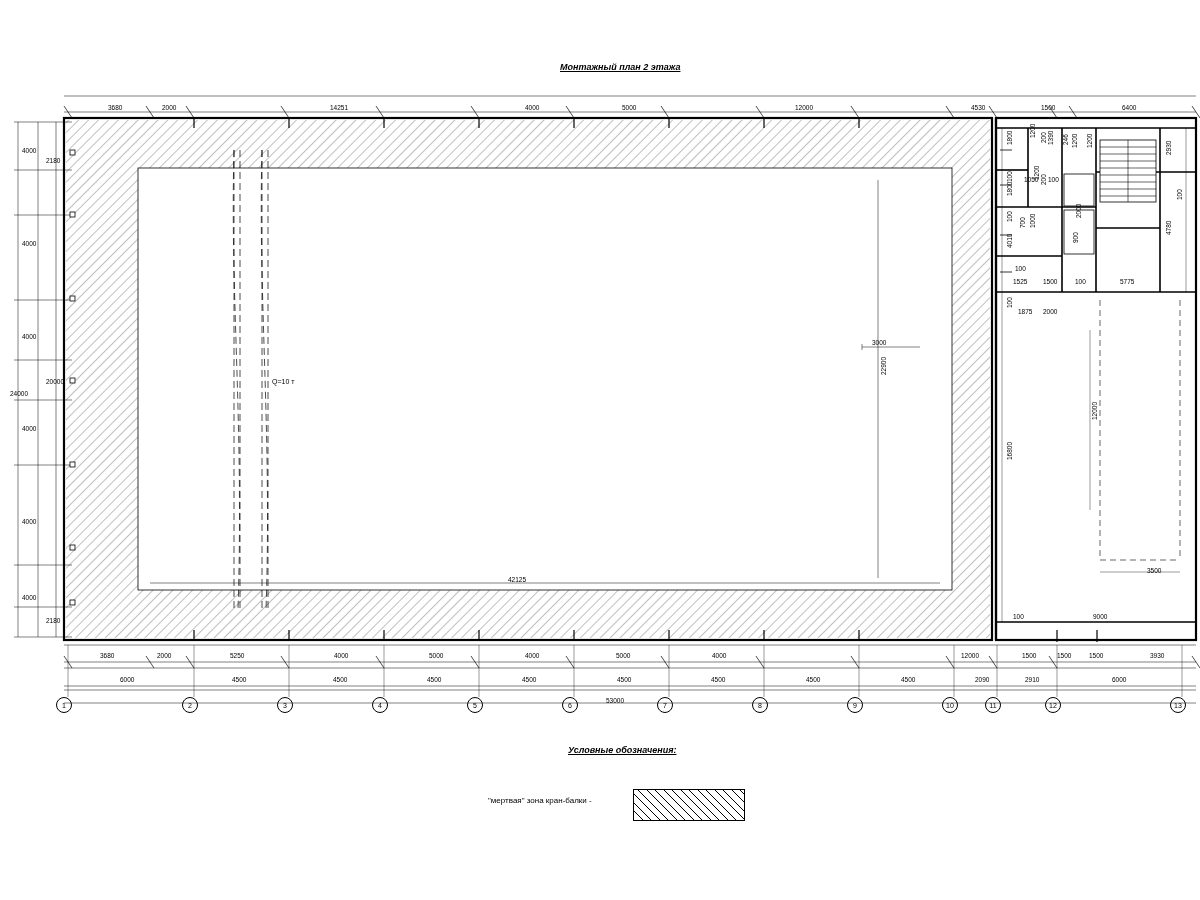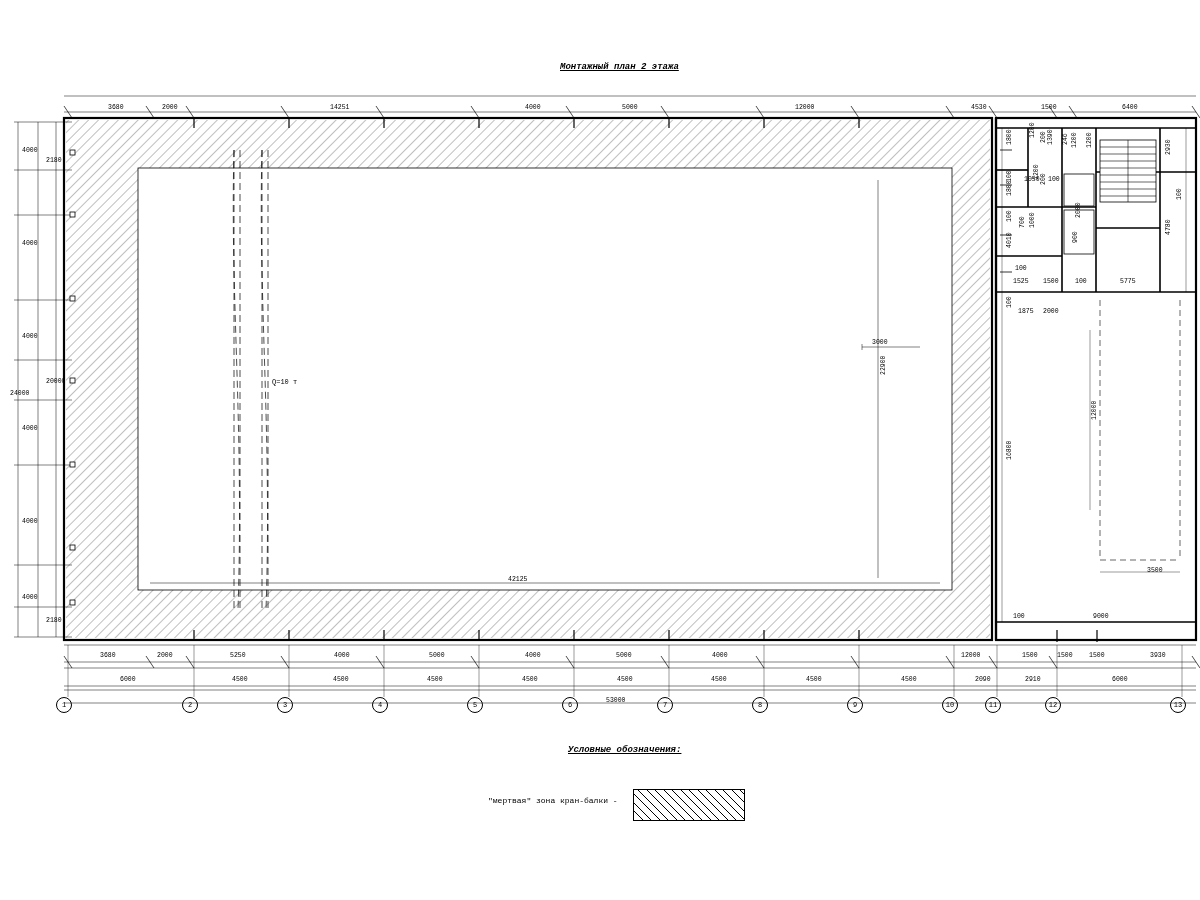--- a/index.html
+++ b/index.html
@@ -10,21 +10,20 @@
   body {
     font-family: "Liberation Sans", sans-serif;
     color: #000000;
   }
   #sheet {
     position: relative;
     width: 1200px;
     height: 900px;
     overflow: hidden;
     background: #ffffff;
-    font-family: Liberation Mono, monospace;
   }
   .title {
     position: absolute;
     font-size: 9px;
     font-style: italic;
     font-weight: bold;
     text-decoration: underline;
     white-space: nowrap;
   }
   #plan-title { left: 560px; top: 62px; }

